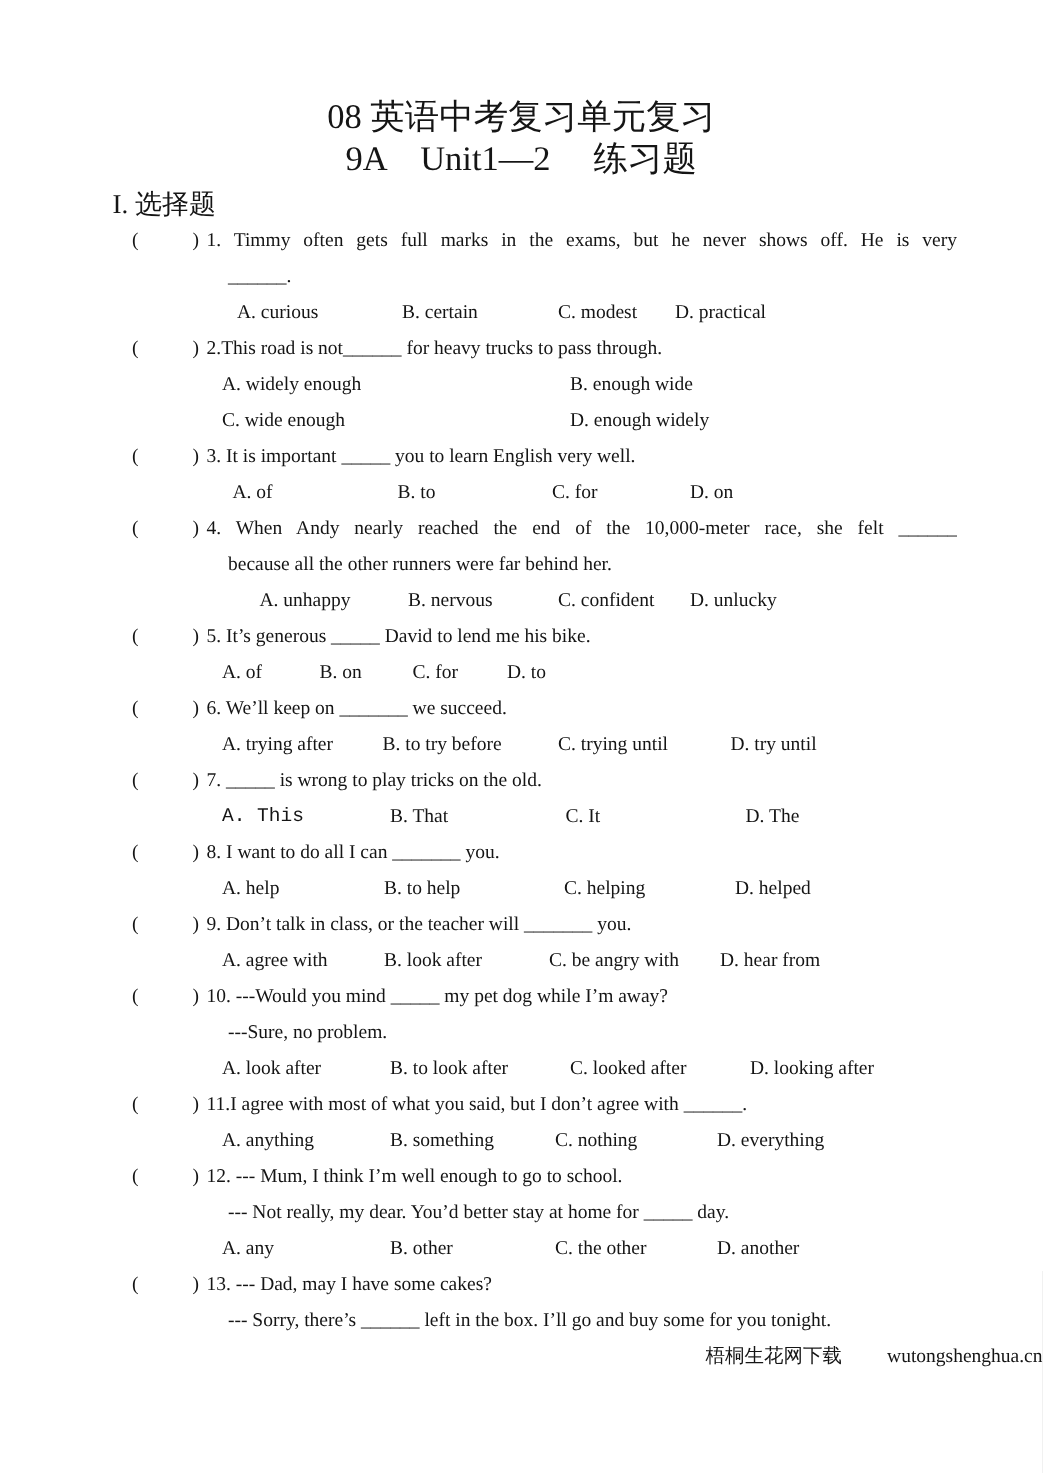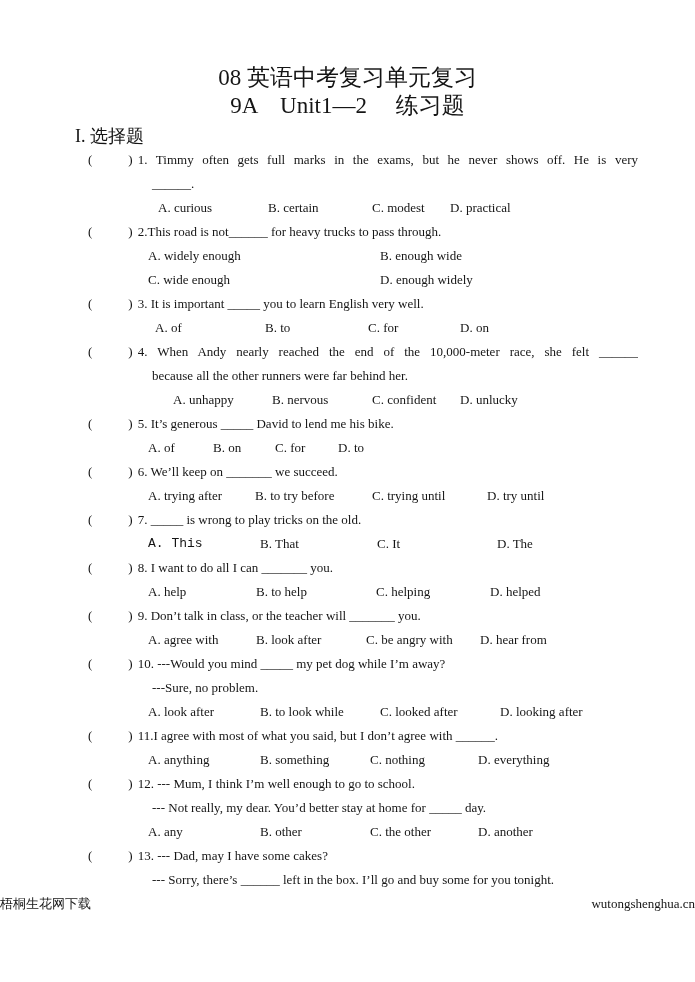--- a/index.html
+++ b/index.html
@@ -20,21 +20,21 @@
   .questions { margin-left:88px; width:550px; }
   .q-line { height:24px; }
   .q-line:not(.justify) { white-space:nowrap; }
   .q-line.justify { overflow:hidden; white-space:normal; text-align:justify; }
   .q-line.justify::after { content:""; display:inline-block; width:100%; height:0; vertical-align:top; }
   .paren-gap { display:inline-block; width:36px; }
   .q-text { margin-left:5px; }
   .q-cont { padding-left:64px; }
   .q-opts { position:relative; }
   .opt { position:absolute; top:0; white-space:nowrap; }
-  .footer { display:flex; justify-content:space-between; height:24px; }
+  .footer { display:flex; justify-content:flex-end; gap:30px; height:24px; }
 </style>
 </head>
 <body>
 
 <div class="page">
 
   <div class="title">
     <div class="title-line">08 英语中考复习单元复习</div>
     <div class="title-line">9A　Unit1—2　 练习题</div>
   </div>
@@ -134,21 +134,21 @@
           <span class="opt" style="left: 278px;">C. be angry with</span>
           <span class="opt" style="left: 392px;">D. hear from</span>
         </div>
       </div>
 
   <div class="question">
     <div class="q-line q-first"><span class="paren">(</span><span class="paren-gap"></span><span class="paren">)</span><span class="q-text">10. ---Would you mind _____ my pet dog while I’m away?</span></div>
   <div class="q-line q-cont"><span>---Sure, no problem.</span></div>
         <div class="q-line q-opts">
           <span class="opt" style="left: 60px;">A. look after</span>
-          <span class="opt" style="left: 172px;">B. to look while</span>
+          <span class="opt" style="left: 172px;">B. to look after</span>
           <span class="opt" style="left: 292px;">C. looked after</span>
           <span class="opt" style="left: 412px;">D. looking after</span>
         </div>
       </div>
 
   <div class="question">
     <div class="q-line q-first"><span class="paren">(</span><span class="paren-gap"></span><span class="paren">)</span><span class="q-text">11.I agree with most of what you said, but I don’t agree with ______.</span></div>
   <div class="q-line q-opts">
           <span class="opt" style="left: 60px;">A. anything</span>
           <span class="opt" style="left: 172px;">B. something</span>

